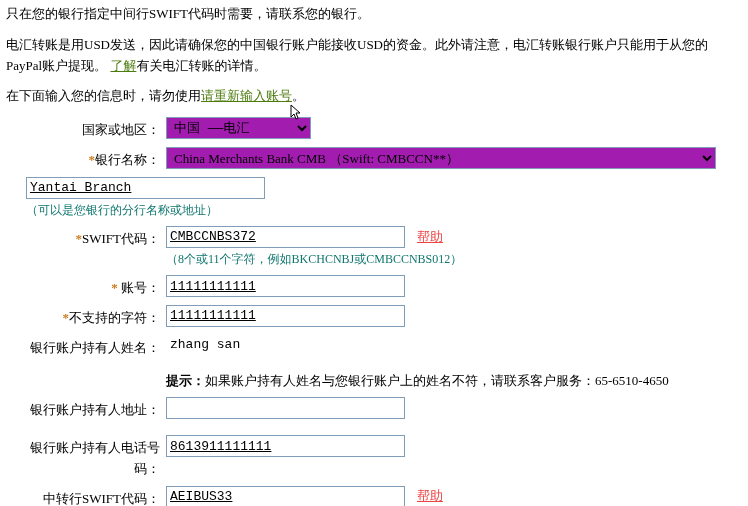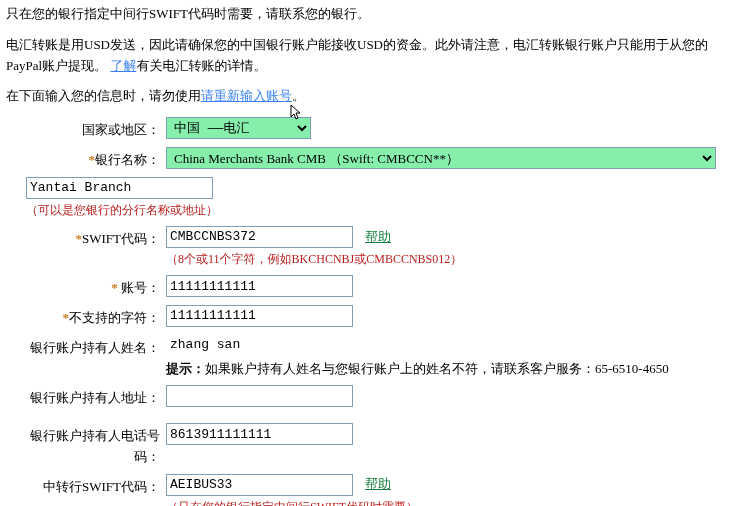--- a/index.html
+++ b/index.html
@@ -6,21 +6,21 @@
     body {
       font-family: "SimSun", "Songti SC", serif;
       font-size: 13px;
       color: #000;
       background: #fff;
       padding: 4px 6px;
       width: 748px;
       line-height: 1.6;
     }
     .intro p { margin-bottom: 10px; }
-    a { color: #3b82f6; text-decoration: underline; cursor: pointer; }
+    a { color: #4d7c0f; text-decoration: underline; cursor: pointer; }
     .form-table {
       margin-left: 20px;
       margin-top: 10px;
     }
     .form-row {
       display: flex;
       align-items: flex-start;
       margin-bottom: 6px;
     }
     .form-row .label {
@@ -40,31 +40,31 @@
       gap: 6px;
     }
     select, input[type=text] {
       font-family: "Courier New", monospace;
       font-size: 13px;
       border: 1px solid #7f9db9;
       background: #fff;
       padding: 2px 3px;
       height: 22px;
     }
-    select { background: #86efac; }
+    select { background: #a21caf; }
     .w-country { width: 145px; }
     .w-bank { width: 550px; font-family: Liberation Serif, serif; }
-    .w-med { width: 187px; }
-    .help-link { color: #15803d; text-decoration: underline; font-size: 13px; cursor: pointer; margin-left: 6px; }
-    .hint { color: #b91c1c; font-size: 12px; margin-top: 2px; }
+    .w-med { width: 239px; text-decoration: underline; }
+    .help-link { color: #ef4444; text-decoration: underline; font-size: 13px; cursor: pointer; margin-left: 6px; }
+    .hint { color: #0f766e; font-size: 12px; margin-top: 2px; }
     .name-display {
       font-family: "Courier New", monospace;
       margin-left: 4px;
     }
-    .tip-row { margin-top: 3px; }
+    .tip-row { margin-top: 15px; }
     .tip-label { font-weight: bold; }
     .cursor-fake {
       position: relative;
       display: inline-block;
     }
     .cursor-fake svg {
       position: absolute;
       top: 4px;
       left: -2px;
     }

